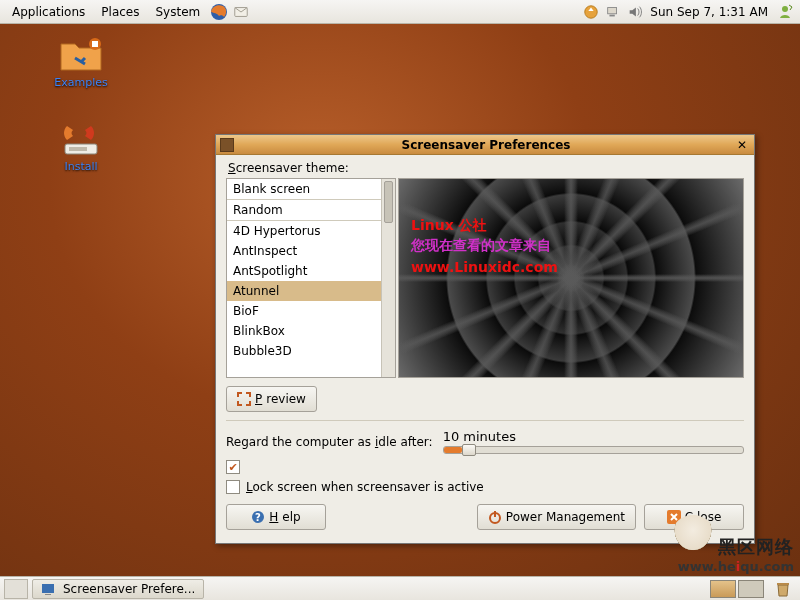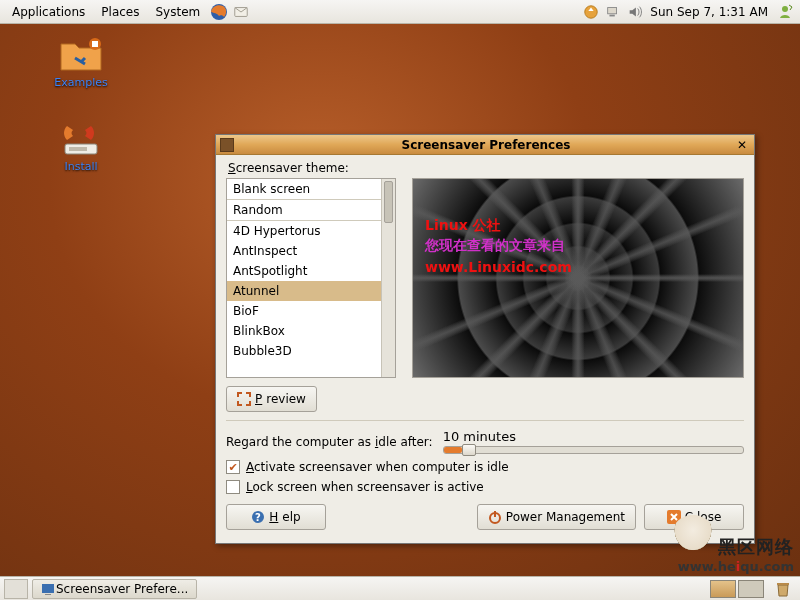--- a/index.html
+++ b/index.html
@@ -31,21 +31,21 @@
 
 .bottom-panel {
   position: absolute; bottom: 0; left: 0; right: 0; height: 24px;
   background: linear-gradient(#f6f5f3, #e8e5de);
   border-top: 1px solid #b8b4a8;
   display: flex; align-items: center;
 }
 .bottom-panel .show-desktop { width: 24px; height: 20px; border:1px solid #b8b4a8; margin:0 4px; background:#e3e0d8; }
 .bottom-panel .task {
   height: 20px; padding: 0 8px; border: 1px solid #b8b4a8;
-  background: linear-gradient(#efede6,#dcd8cc); display:flex; align-items:center; gap:1px;
+  background: linear-gradient(#efede6,#dcd8cc); display:flex; align-items:center; gap:8px;
   margin-right: 4px; border-radius:2px; max-width:180px; overflow:hidden;
 }
 .bottom-panel .ws-switcher { margin-left:auto; display:flex; }
 .bottom-panel .ws { width:26px; height:18px; border:1px solid #8a8578; margin-right:2px; background:#cfcabb; }
 .bottom-panel .trash { width:22px; height:22px; margin:0 6px; display:flex;align-items:center;justify-content:center; }
 
 
 .window {
   position: absolute; left: 215px; top: 134px; width: 540px; height: 410px;
   border: 1px solid #777; background: #efede6;
@@ -57,21 +57,21 @@
   background: linear-gradient(#eec78a,#e0a858,#c98b3f);
   border-bottom:1px solid #a67832;
   padding: 0 4px; font-weight:bold;
 }
 .titlebar .win-icon { width:14px; height:14px; background:#7a5128; margin-right:4px; border:1px solid #5a3a1a; }
 .titlebar .title { flex:1; text-align:center; }
 .titlebar .close-btn { width:16px; height:14px; display:flex;align-items:center;justify-content:center; font-weight:bold; cursor:pointer; }
 
 .win-body { flex:1; padding: 4px 10px 8px 10px; display:flex; flex-direction:column; }
 .theme-label { margin: 2px 0 3px 2px; }
-.theme-row { display:flex; gap:16px; }
+.theme-row { display:flex; gap:2px; }
 .theme-listbox {
   width: 170px; height: 200px; border:1px solid #a5a199; background:#fff;
   display:flex; flex-direction:column; position:relative;
 }
 .theme-listbox .items { flex:1; overflow:hidden; }
 .theme-listbox .li { padding:3px 6px; white-space:nowrap; }
 .theme-listbox .li.sep-after { border-bottom:1px solid #cfcabb; }
 .theme-listbox .li.selected { background:#d8bb8a; }
 .theme-listbox .scrollbar { position:absolute; top:0; right:0; bottom:0; width:14px; background:#e6e3da; border-left:1px solid #c7c3b7; }
 .theme-listbox .thumb { position:absolute; left:2px; right:2px; top:2px; height:42px; background:#c7c3b7; border:1px solid #a5a199; border-radius:2px; }
@@ -256,21 +256,20 @@
         <span class="idle-val">10 minutes</span>
         <div class="slider-track">
           <div class="slider-fill"></div>
           <div class="slider-thumb"></div>
         </div>
       </div>
     </div>
 
     <div class="chk-row">
       <span class="chkbox">✔</span>
-      <span><u>A</u>ctivate screensaver when computer is idle</span>
     </div>
     <div class="chk-row">
       <span class="chkbox"></span>
       <span><u>L</u>ock screen when screensaver is active</span>
     </div>
 
     <div class="action-row">
       <span class="gbutton">
         <span class="icon-sq"><svg viewBox="0 0 14 14">
               <circle cx="7" cy="7" r="6" fill="#3a6fb0"></circle>

